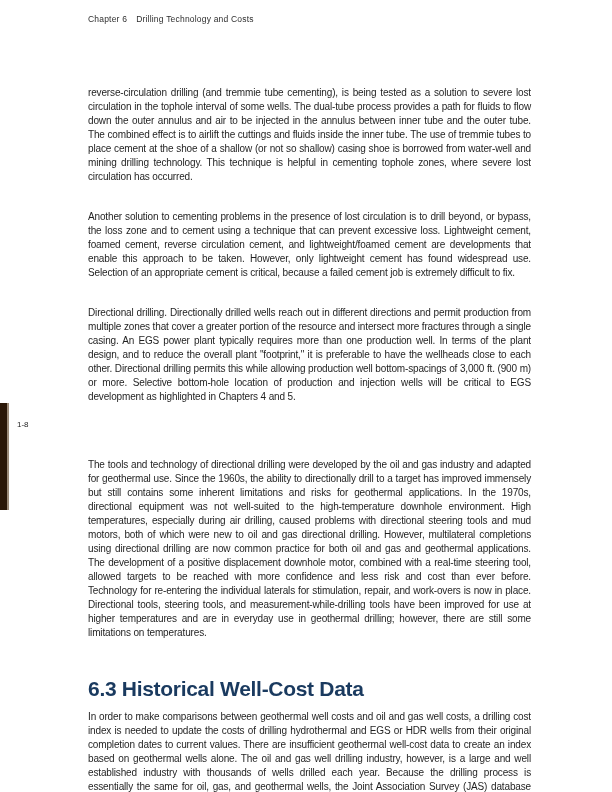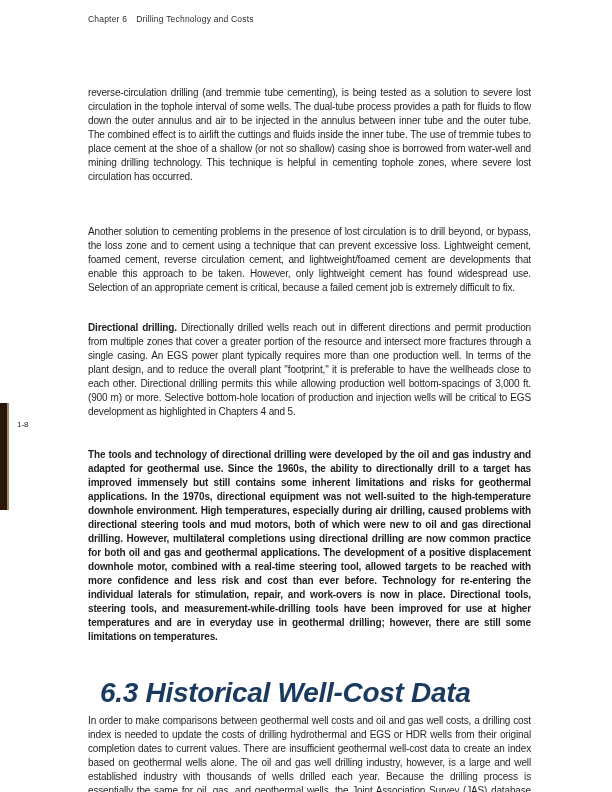--- a/index.html
+++ b/index.html
@@ -51,34 +51,33 @@
     width: 443px;
   }
   .content p {
     margin: 0;
     font-size: 10px;
     line-height: 14px;
     letter-spacing: -0.15px;
     text-align: justify;
     color: #1f1f1f;
   }
-  .content p.p2 { margin-top: 41px; }
+  .content p.p2 { margin-top: 26px; }
   .content p.p3 { margin-top: 26px; }
-  .content p.p4 { margin-top: 29px; font-weight: bold; }
+  .content p.p4 { margin-top: 54px; }
   .content p.p5 { margin-top: 8px; }
-  .content p strong { font-weight: 700; }
+  .content p strong { font-weight: 400; }
   .section-heading {
-    margin: 36px 0 0 12px;
-    font-size: 28px;
+    margin: 36px 0 0 0;
+    font-size: 21px;
     line-height: 26px;
     font-weight: 700;
     letter-spacing: -0.3px;
     color: #1a3a5f;
     white-space: nowrap;
-    font-style: italic;
   }
 </style>
 </head>
 <body>
 
 <div class="page">
 
   <div class="running-header">
     <span class="chapter-num">Chapter 6</span><span>Drilling Technology and Costs</span>
   </div>

